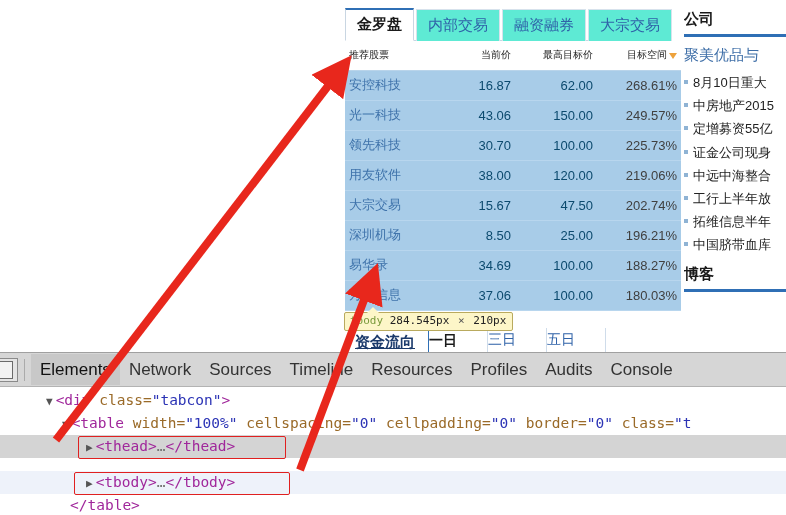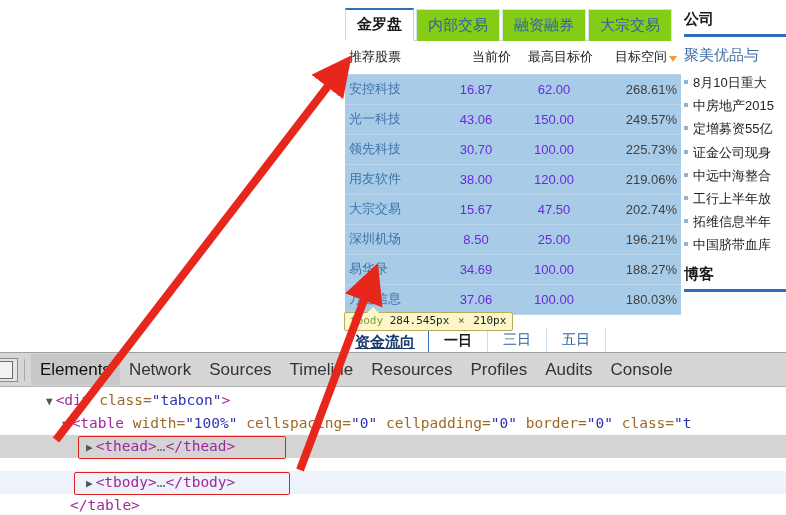--- a/index.html
+++ b/index.html
@@ -12,50 +12,50 @@
 
   
   #page{position:absolute;left:0;top:0;width:786px;height:352px;background:#fff;overflow:hidden;}
 
   
   #widget{position:absolute;left:345px;top:6px;width:320px;}
 
   .tabbar{position:relative;height:34px;border-bottom:1px solid #c9d6e2;display:flex;align-items:flex-end;}
   .tab{
     font-size:15px;color:#2f62a8;padding:6px 11px 7px 11px;line-height:18px;
-    background:#84cc16;border:1px solid #d7e2ec;border-bottom:none;margin-right:2px;
+    background:#5eead4;border:1px solid #d7e2ec;border-bottom:none;margin-right:2px;
     position:relative;bottom:-1px;cursor:pointer;white-space:nowrap;
   }
   .tab.active{
     background:#ffffff;color:#1b1b1b;font-weight:bold;
     border:1px solid #c9d6e2;border-bottom:1px solid #ffffff;border-top:2px solid #2f6fb5;
     padding-top:5px;
   }
 
   
   .stock-table{width:320px;border-collapse:collapse;table-layout:fixed;}
   .stock-table th{
-    font-size:13px;font-weight:normal;color:#222;padding:7px 0 8px 0;
+    font-size:10px;font-weight:normal;color:#222;padding:7px 0 8px 0;
     border-bottom:1px solid #b9d4ea;text-align:right;white-space:nowrap;
   }
   .stock-table th.c1{text-align:left;padding-left:4px;width:92px;}
   .stock-table th.c2{width:70px;padding-right:4px;}
   .stock-table th.c3{width:78px;padding-right:4px;}
   .stock-table th.c4{width:80px;padding-right:4px;position:relative;}
   .sort-arrow{display:inline-block;width:0;height:0;margin-left:2px;
     border-left:4px solid transparent;border-right:4px solid transparent;
     border-top:6px solid #eda23c;vertical-align:-1px;}
 
   .stock-table tbody tr{background:#a8cce8;}
   .stock-table tbody td{
     font-size:13px;padding:5px 0 6px 0;border-bottom:1px solid #b8d6ee;
     text-align:right;color:#4a7ba8;white-space:nowrap;
   }
   .stock-table tbody td.c1{text-align:left;padding-left:4px;color:#3f73ab;}
-  .stock-table tbody td.c2,.stock-table tbody td.c3{padding-right:4px;color:#6d28d9;text-align:center;}
+  .stock-table tbody td.c2,.stock-table tbody td.c3{padding-right:4px;color:#0c4a6e;}
   .stock-table tbody td.c4{padding-right:4px;color:#404040;}
 
   
   #sizetip{
     position:absolute;left:344px;top:312px;z-index:40;
     background:#fdf6c8;border:1px solid #b9aa5e;border-radius:2px;
     padding:1px 6px 2px 5px;font-family:"DejaVu Sans Mono","Liberation Mono",monospace;
     font-size:11px;line-height:14px;white-space:nowrap;color:#555;
   }
   #sizetip .tagname{color:#7a9a3c;}
@@ -65,21 +65,21 @@
     content:"";position:absolute;left:22px;top:-6px;
     border-left:6px solid transparent;border-right:6px solid transparent;
     border-bottom:6px solid #fdf6c8;
   }
 
   
   #flowbar{position:absolute;left:345px;top:328px;width:320px;height:26px;
     display:flex;align-items:stretch;border-bottom:2px solid #2f6fb5;}
   #flowbar .flowtitle{font-size:15px;font-weight:bold;color:#1b3a6b;
     padding:3px 14px 0 10px;line-height:22px;white-space:nowrap;text-decoration:underline;}
-  #flowbar .ftab{font-size:14px;color:#2f62a8;width:58px;text-align:center;
+  #flowbar .ftab{font-size:14px;color:#2f62a8;width:58px;
     line-height:22px;border-left:1px solid #cfdcea;border-right:1px solid #cfdcea;
     margin-left:-1px;cursor:pointer;}
   #flowbar .ftab.active{color:#1b1b1b;background:#fff;border:1px solid #2f6fb5;border-bottom:none;font-weight:bold;}
 
   
   #sidebar{position:absolute;left:684px;top:8px;width:118px;overflow:hidden;}
   .side-h{font-size:15px;font-weight:bold;color:#1b1b1b;padding:2px 0 5px 0;}
   .side-rule{height:3px;background:#2f6fb5;margin-bottom:6px;width:102px;}
   .side-lead{font-size:15px;color:#3f6fa8;white-space:nowrap;line-height:24px;margin-bottom:4px;}
   .side-li{font-size:13px;color:#222;white-space:nowrap;line-height:23.2px;}

